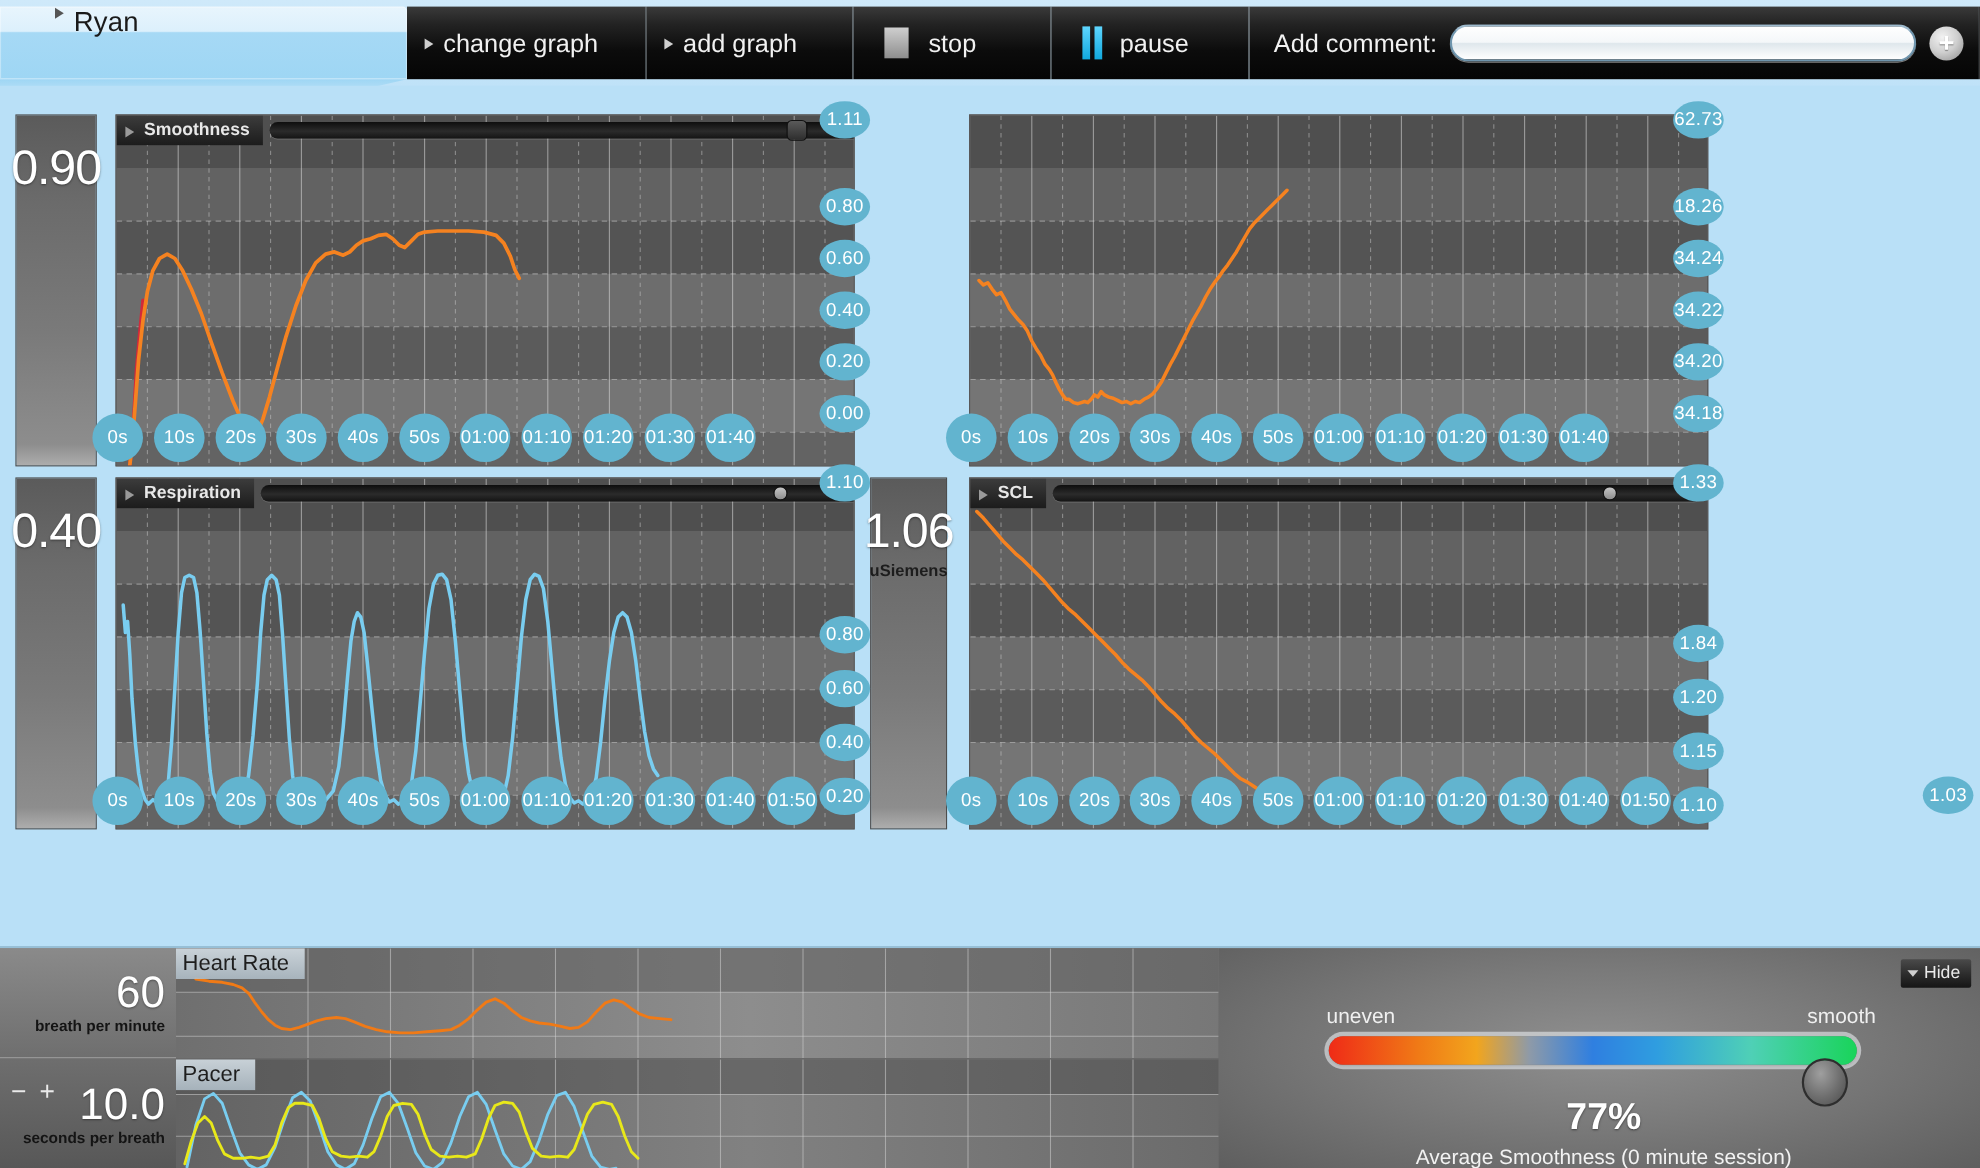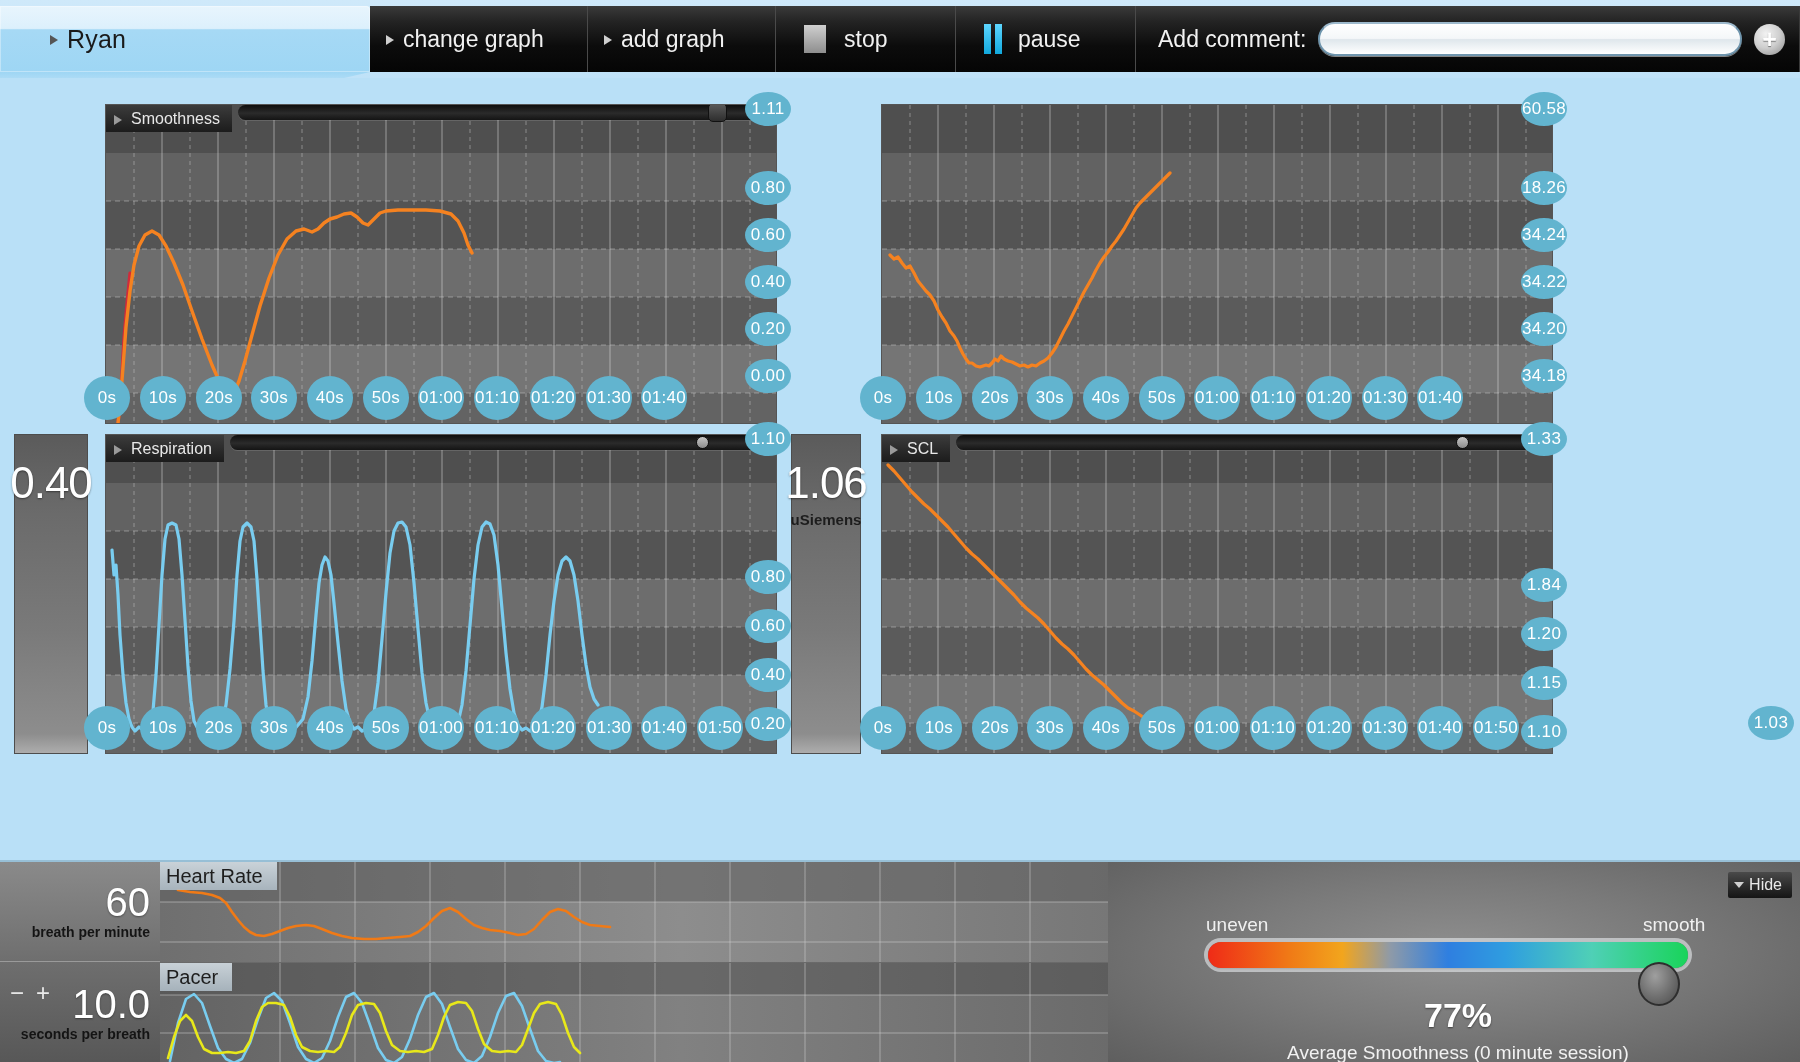--- a/index.html
+++ b/index.html
@@ -16,21 +16,21 @@
   
   .toolbar {
     position:absolute; left:0; top:0; width:1800px; height:78px;
     background:linear-gradient(180deg,#cfe9fa 0%,#bfe2f8 100%);
   }
   .tb-tabstrip { position:absolute; left:0; top:6px; height:66px; width:1800px; display:flex; }
   .tb-user {
     width:370px; height:66px;
     background:linear-gradient(180deg,#e8f5fd 0%,#dcf0fc 34%,#a6d9f5 36%,#9ed6f4 100%);
     border-top-right-radius:4px;
-    display:flex; align-items:center; padding-left:50px;
+    display:flex; align-items:flex-start; padding-left:50px;
     position:relative;
     box-shadow:0 0 0 1px rgba(255,255,255,0.35) inset;
   }
   .tb-user:after{
     content:""; position:absolute; left:0; bottom:-12px; width:370px; height:12px;
     background:linear-gradient(180deg,#9ed6f4,#b9e0f7);
     clip-path:polygon(0 0, 100% 0, 86% 100%, 0 100%);
   }
   .tb-user .label { font-size:25px; color:#1a1a1a; letter-spacing:.2px; }
   .caret { display:inline-block; width:0;height:0; border-left:8px solid #555;
@@ -100,22 +100,23 @@
   .graph{
     position:absolute;
     background:#6e6e6e;
     border:1px solid #555;
     overflow:hidden;
   }
   .bands{ position:absolute; inset:0; }
   .band{ position:absolute; left:0; right:0; }
   .vgrid, .hgrid { position:absolute; inset:0; pointer-events:none;}
   .titlebar{
-    position:absolute; left:0; top:0; height:27px; display:flex; align-items:flex-start;
+    position:absolute; left:0; top:0; height:27px; display:flex; align-items:center;
     z-index:4;
+    font-weight:bold;
   }
   .gtitle{
     height:27px; display:flex; align-items:center; padding:0 12px 0 8px;
     background:linear-gradient(180deg,#3c3c3c,#2a2a2a 55%,#1c1c1c);
     color:#e8e8e8; font-size:16px;
   }
   .gslider{
     height:15px; margin-left:6px; border-radius:8px; position:relative;
     background:linear-gradient(180deg,#0e0e0e,#2b2b2b 55%,#141414);
     box-shadow:0 1px 0 rgba(255,255,255,.13);
@@ -234,20 +235,24 @@
         <div class="plus-btn">
           <span>+</span>
         </div>
       </div>
 
     </div>
   </div>
 
   <div class="canvas">
 
+    <div class="readout" style="left:14px; top:26px; width:74px; height:320px;">
+      <div class="big">0.90</div>
+      <div class="unit"></div>
+    </div>
 
     <div class="graph" style="left:105px; top:26px; width:672px; height:320px;">
       <div class="bands">
         <div class="band" style="top:0;   height:48px; background:#4f4f4f;"></div>
         <div class="band" style="top:48px;height:48px; background:#626262;"></div>
         <div class="band" style="top:96px;height:48px; background:#545454;"></div>
         <div class="band" style="top:144px;height:48px; background:#6d6d6d;"></div>
         <div class="band" style="top:192px;height:48px; background:#5b5b5b;"></div>
         <div class="band" style="top:240px;height:48px; background:#757575;"></div>
         <div class="band" style="top:288px;height:32px; background:#636363;"></div>
@@ -379,21 +384,21 @@
                  L 119 251 L 122 254 L 126 256 L 130 257 L 134 259 L 138 261 L 142 260
                  L 146 262 L 150 260 L 154 261 L 158 258 L 162 256 L 166 253 L 170 248
                  L 174 242 L 178 234 L 182 226 L 186 219 L 190 211 L 194 203 L 198 195
                  L 202 187 L 206 180 L 210 173 L 214 165 L 218 158 L 222 152 L 226 147
                  L 230 141 L 234 136 L 238 130 L 242 124 L 246 117 L 250 110 L 254 103
                  L 258 98  L 262 94  L 266 90  L 270 86  L 274 82  L 278 78  L 282 74
                  L 286 70  L 288 68" fill="none" stroke="#f58220" stroke-width="3.2" stroke-linejoin="round" stroke-linecap="round"></path>
       </svg>
     </div>
 
-    <div class="bub y" style="left:1521px; top:14px;">60.58</div>
+    <div class="bub y" style="left:1521px; top:14px;">62.73</div>
     <div class="bub y" style="left:1521px; top:93px;">18.26</div>
     <div class="bub y" style="left:1521px; top:140px;">34.24</div>
     <div class="bub y" style="left:1521px; top:187px;">34.22</div>
     <div class="bub y" style="left:1521px; top:234px;">34.20</div>
     <div class="bub y" style="left:1521px; top:281px;">34.18</div>
 
     <div class="bub x" style="left:860px;  top:298px;">0s</div>
     <div class="bub x" style="left:916px;  top:298px;">10s</div>
     <div class="bub x" style="left:972px;  top:298px;">20s</div>
     <div class="bub x" style="left:1027px; top:298px;">30s</div>

